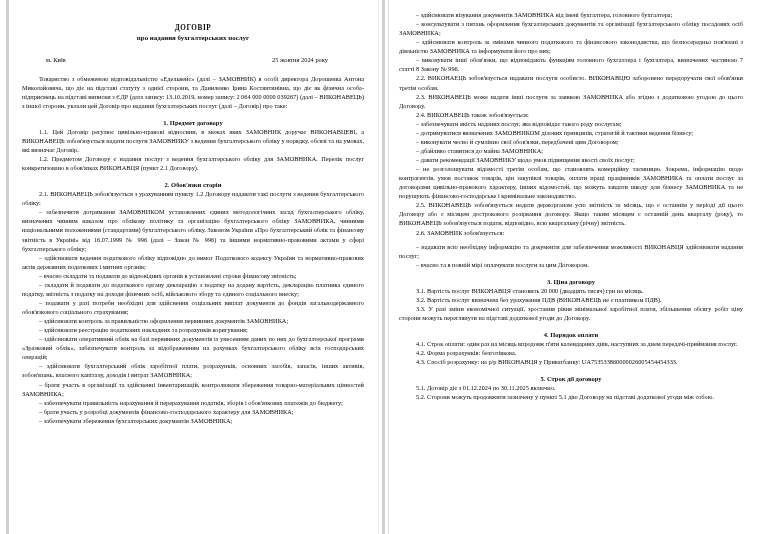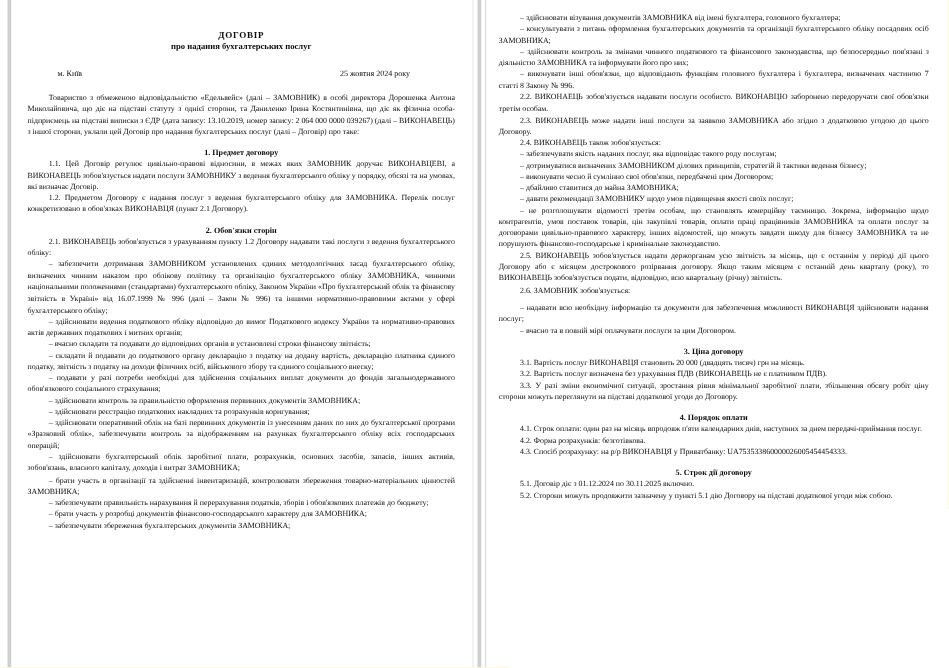--- a/index.html
+++ b/index.html
@@ -12,21 +12,21 @@
     width: 759px;
     height: 534px;
     overflow: hidden;
     font-family: "Liberation Serif", "DejaVu Serif", serif;
     color: #0b0b0b;
   }
   .spread {
     display: flex;
     width: 759px;
     height: 534px;
-    background: #fde047;
+    background: #0f766e;
     box-sizing: border-box;
   }
   .page {
     position: relative;
     background: #ffffff;
     box-sizing: border-box;
     overflow: hidden;
   }
   .page-left {
     width: 379px;

